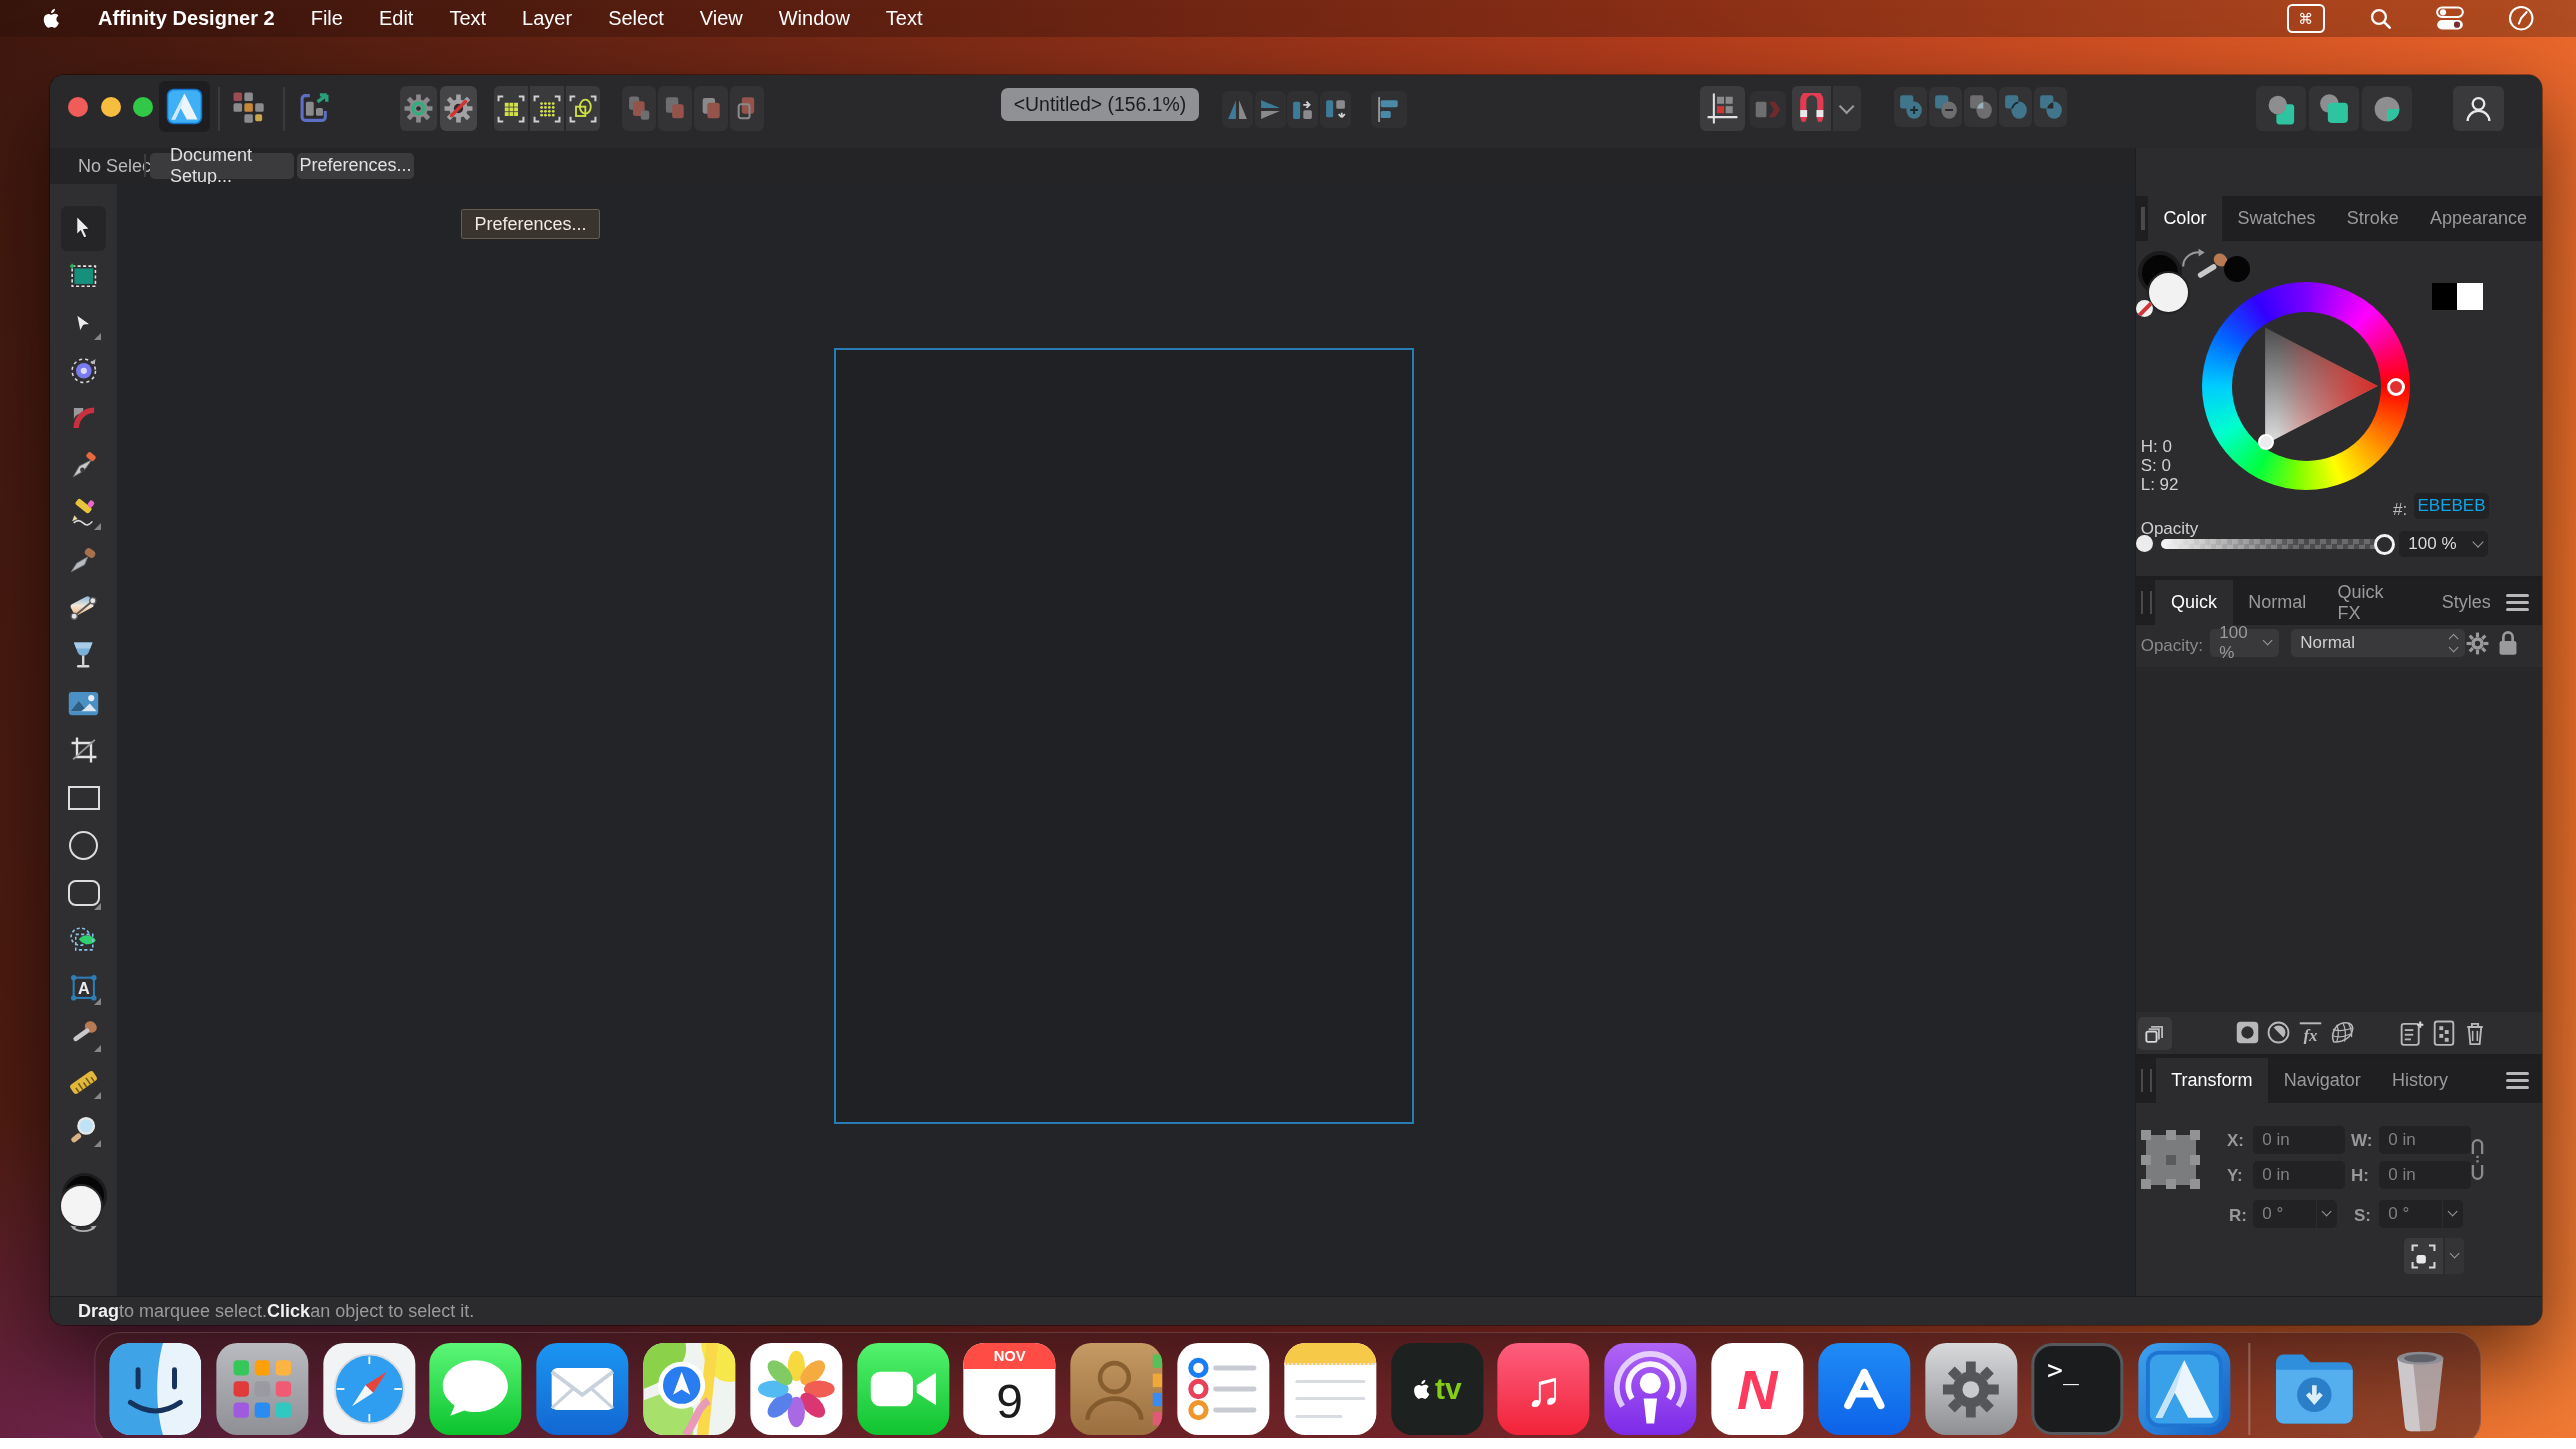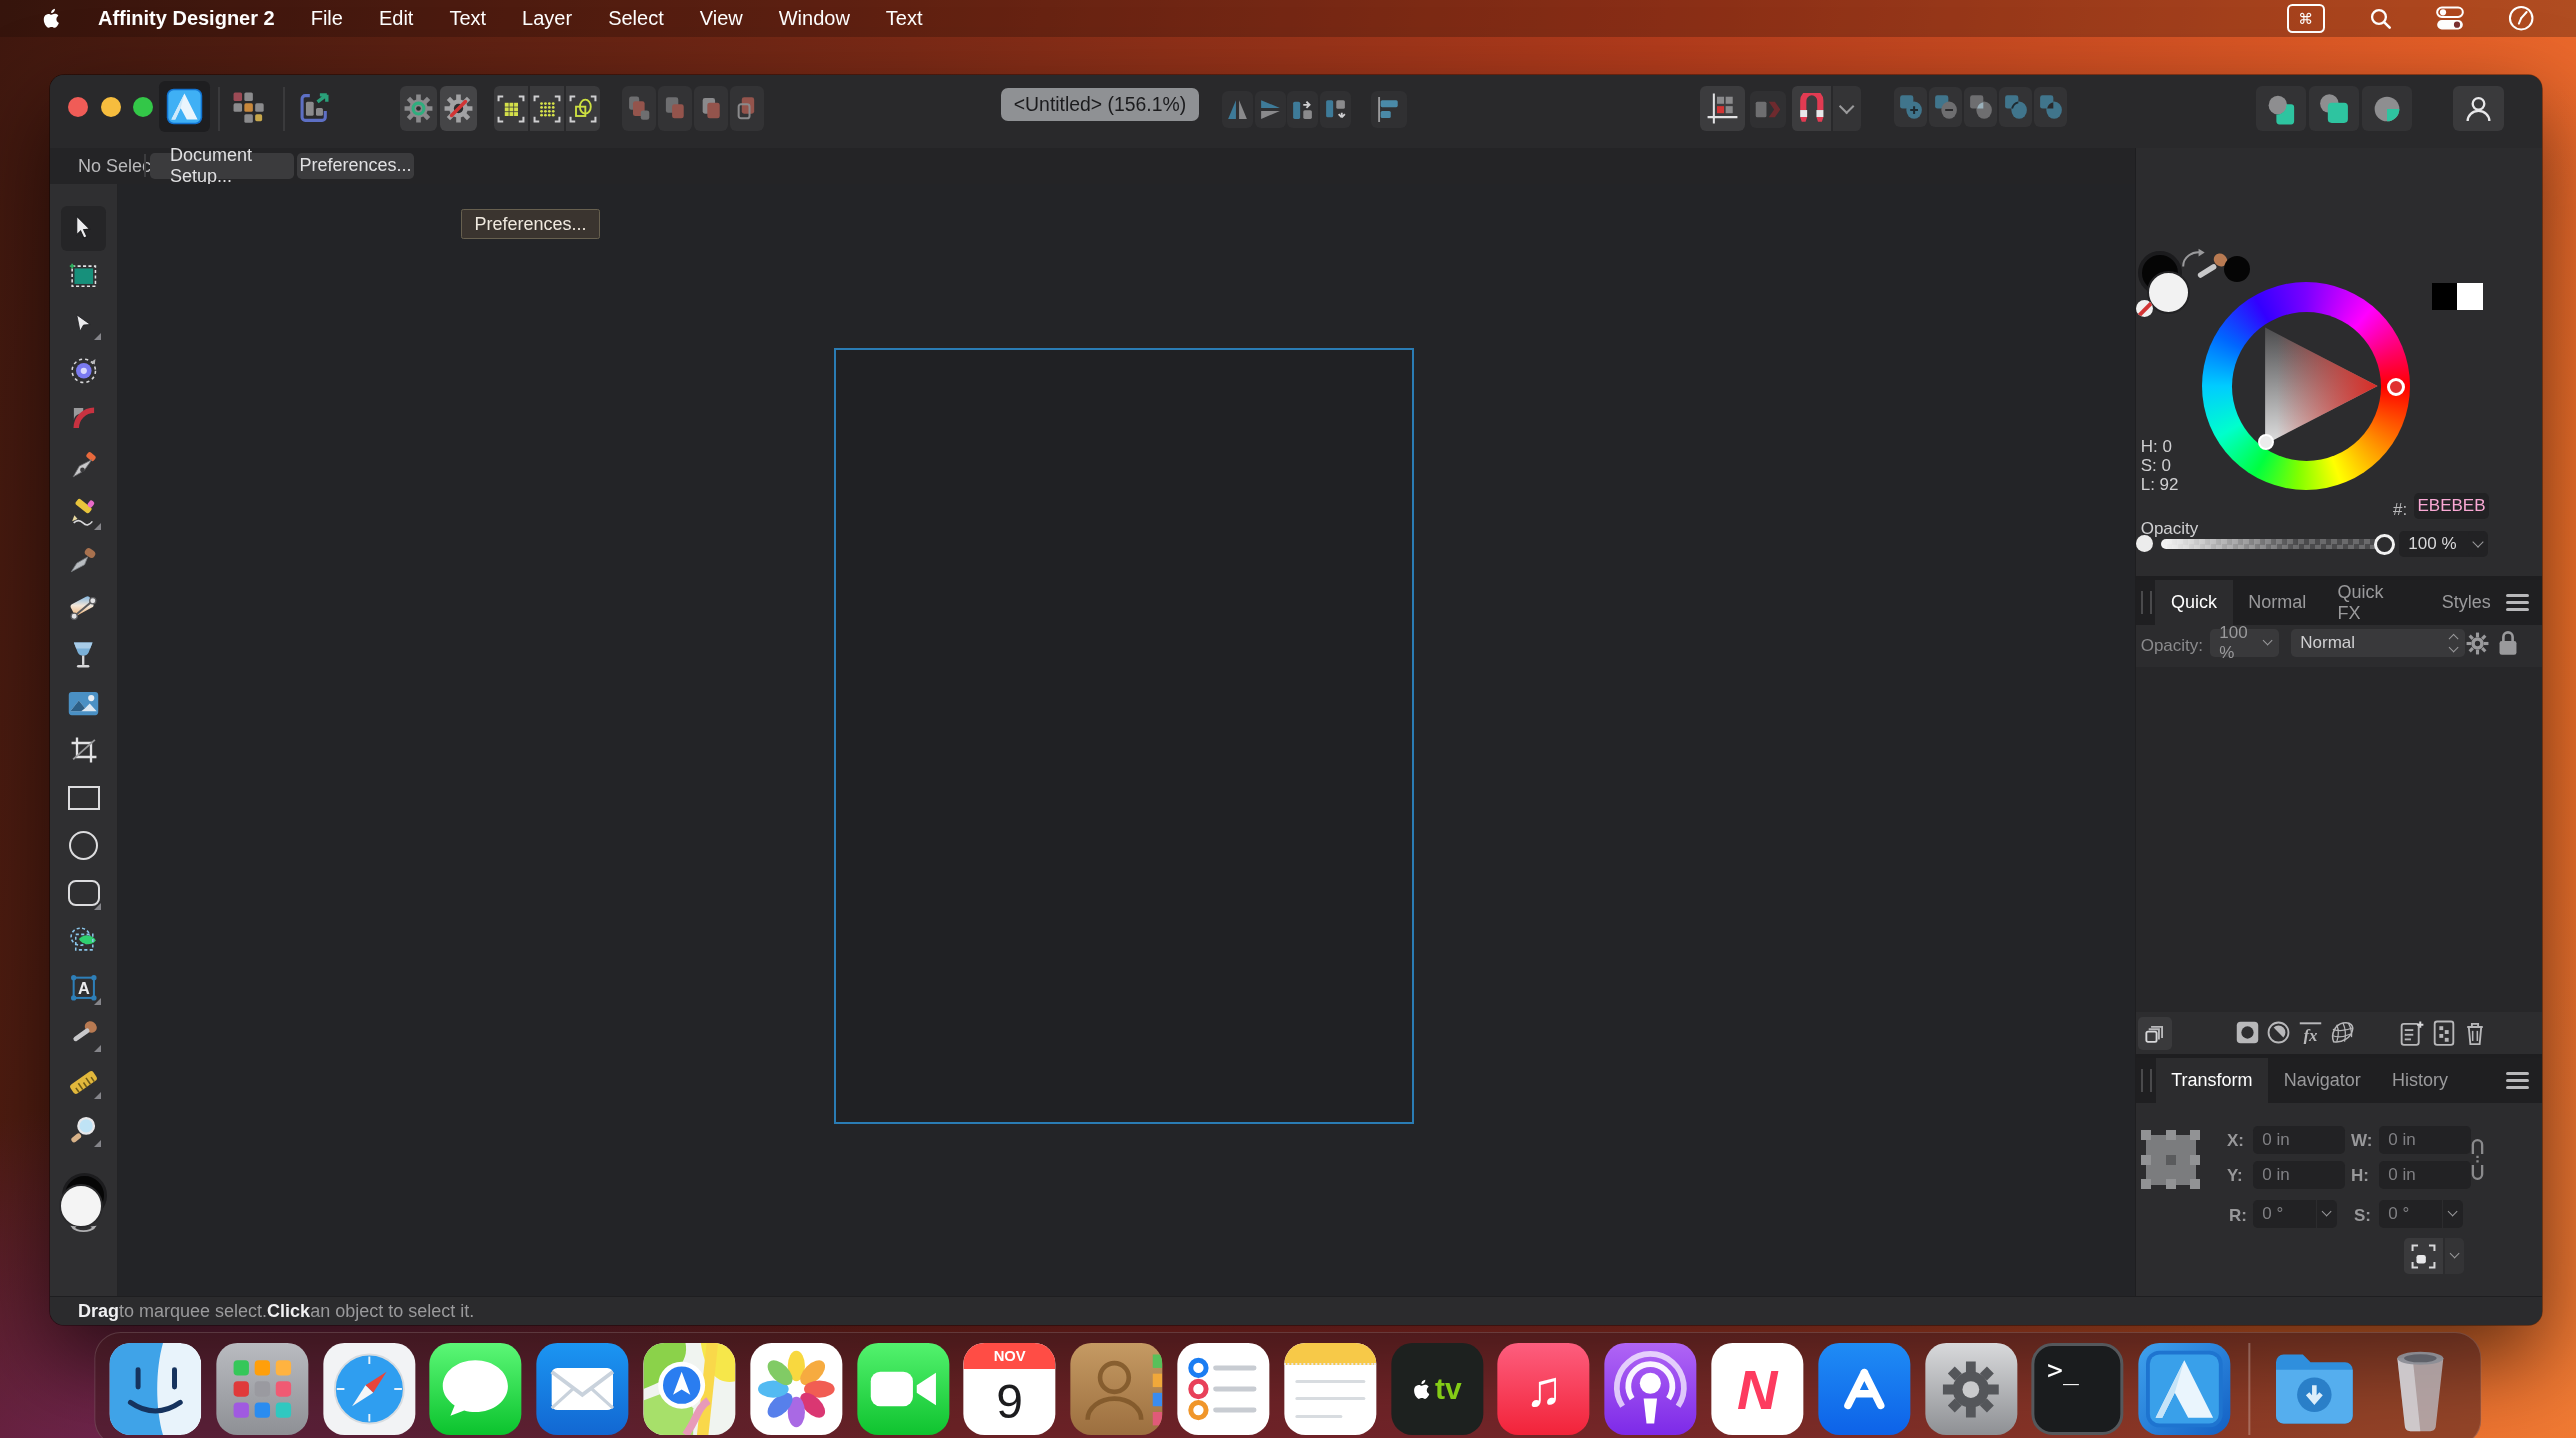--- a/index.html
+++ b/index.html
@@ -572,20 +572,32 @@
     </div>
 
     <div id="canvas">
       <div id="page"></div>
       <div id="tooltip">Preferences...</div>
     </div>
 
     <div id="studio">
 
       <div class="panel" style="top:0;height:428px">
+        <div class="tabstrip" style="top:48px">
+          <div class="grip"></div>
+          <div class="tab active">Color</div>
+          <div class="tab">Swatches</div>
+          <div class="tab">Stroke</div>
+          <div class="tab">Appearance</div>
+          <div class="hamb">
+              <i></i>
+              <i></i>
+              <i></i>
+            </div>
+        </div>
 
         <div class="b" style="left:1.6px;top:103px;width:36px;height:36px;border-radius:50%;background:#050505;border:4.7px solid #1b1b1d"></div>
         <div class="b" style="left:11px;top:123px;width:39px;height:39px;border-radius:50%;background:#f2f2f2;border:2.3px solid #232325"></div>
         <svg class="b" style="left:44px;top:100px" width="26.4" height="23" viewBox="0 0 34 30">
             <path d="M4 24 a20 18 0 0 1 24 -18" fill="none" stroke="#9a9a9c" stroke-width="2.6"></path>
             <path d="M24 1 l8 5 -8 5 Z" fill="#9a9a9c"></path>
           </svg>
         <div class="b" style="left:0;top:152px;width:17px;height:17px;border-radius:50%;background:#f0f0f0;overflow:hidden">
             <div style="position:absolute;left:7px;top:-2.3px;width:3.9px;height:23px;background:#d23434;transform:rotate(45deg)"></div>
           </div>
@@ -601,21 +613,21 @@
           <div class="b" style="left:0;top:0;width:208px;height:208px;border-radius:50%;background:conic-gradient(from 0deg,#7a00ff 0deg,#ff00ff 40deg,#ff0060 70deg,#ff0000 90deg,#ff8000 125deg,#ffff00 160deg,#80ff00 185deg,#00ff40 210deg,#00ffcc 240deg,#00ccff 270deg,#0066ff 300deg,#3300ff 330deg,#7a00ff 360deg)"></div>
           <div class="b" style="left:29.6px;top:29.6px;width:149px;height:149px;border-radius:50%;background:#2c2c2e"></div>
           <div class="b" style="left:31px;top:31px;width:146px;height:146px;clip-path:polygon(22% 10%,99% 50%,22% 90%);background:linear-gradient(to right,rgba(214,48,42,0) 30%,rgba(214,48,42,1) 96%),linear-gradient(to bottom,#3a3a3c,#f2f2f2)"></div>
           <div class="b" style="left:185px;top:96px;width:12.4px;height:12.4px;border-radius:50%;border:3.1px solid #fff;background:#e03030"></div>
           <div class="b" style="left:56px;top:152px;width:12.4px;height:12.4px;border-radius:50%;border:2.3px solid #fff;background:#ececec"></div>
         </div>
         <div class="flabel" style="left:4.7px;top:289px;color:#d0d0d2">H: 0</div>
         <div class="flabel" style="left:4.7px;top:308px;color:#d0d0d2">S: 0</div>
         <div class="flabel" style="left:4.7px;top:327px;color:#d0d0d2">L: 92</div>
         <div class="flabel" style="left:257px;top:352px;color:#b8b8ba">#:</div>
-        <div class="field" style="left:278px;top:345px;width:75px;height:26.4px;color:#f9a8d4;justify-content:center;padding-left:0">EBEBEB</div>
+        <div class="field" style="left:278px;top:345px;width:75px;height:26.4px;color:#0ea5e9;justify-content:center;padding-left:0">EBEBEB</div>
         <div class="flabel" style="left:4.7px;top:371px;color:#d0d0d2">Opacity</div>
         <div class="b" style="left:0;top:387px;width:17px;height:17px;border-radius:50%;background:#ececec"></div>
         <div class="b" style="left:25px;top:391px;width:228px;height:10px;border-radius:5.4px;background:linear-gradient(90deg,rgba(255,255,255,.95),rgba(255,255,255,0) 60%),repeating-conic-gradient(#6a6a6c 0 25%,#4a4a4c 0 50%) 0 0/11px 11px"></div>
         <div class="b" style="left:238px;top:386px;width:14.8px;height:14.8px;border-radius:50%;background:#2c2c2e;border:3.1px solid #f2f2f2"></div>
         <div class="field" style="left:263px;top:383px;width:66px;height:26.4px;color:#d8d8da">100 %</div>
         <div class="b" style="left:332px;top:383px;width:20px;height:26.4px;background:#222224;border-radius:4.7px;display:flex;align-items:center;justify-content:center">
             <span class="chev" style="width:7px;height:7px;border-width:1.6px"></span>
           </div>
       </div>
 

